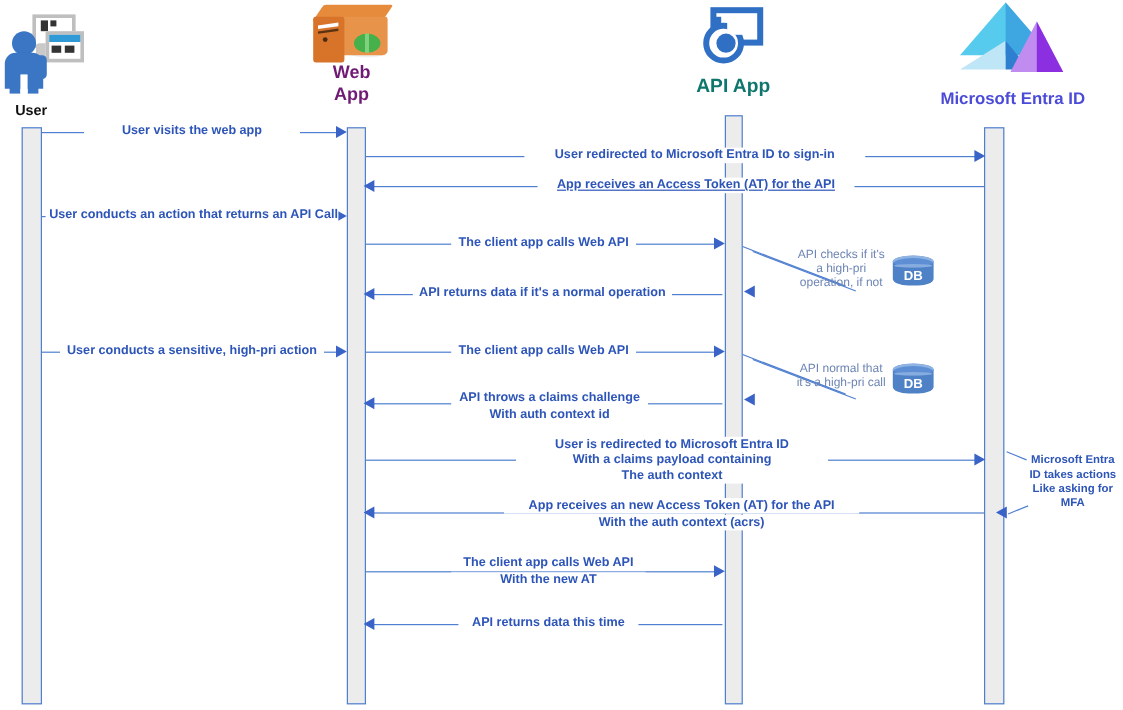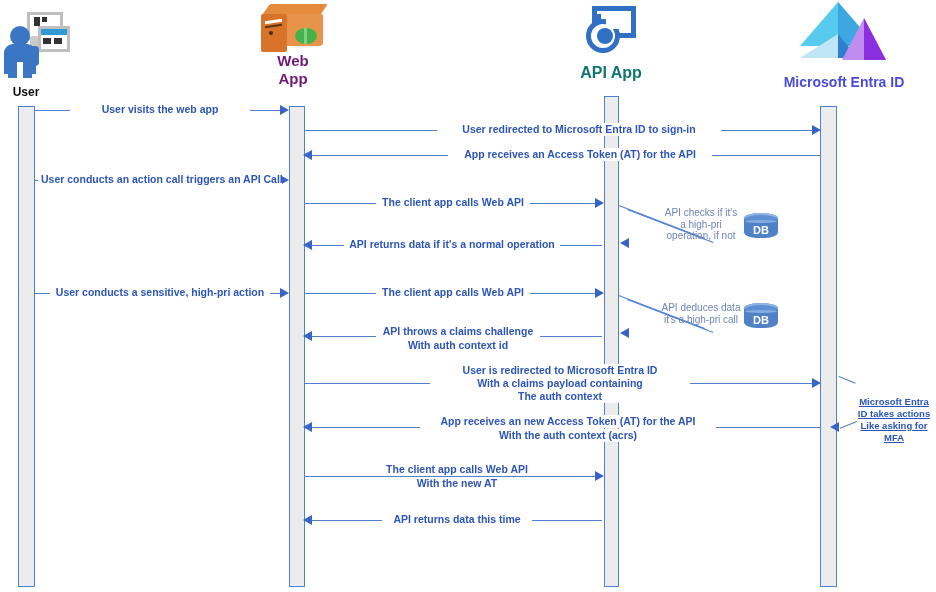--- a/index.html
+++ b/index.html
@@ -218,27 +218,27 @@
 
   <div class="msg">
     <div class="msg-line" style="left:305px;top:130px;width:511px;"></div>
     <div class="arrow-head arrow-right" style="left:812px;top:125px;"></div>
     <div class="msg-label" style="left:437px;top:123px;width:284px;">User redirected to Microsoft Entra ID to sign-in</div>
   </div>
 
   <div class="msg">
     <div class="msg-line" style="left:310px;top:155px;width:510px;"></div>
     <div class="arrow-head arrow-left" style="left:303px;top:150px;"></div>
-    <div class="msg-label" style="left:448px;top:148px;width:264px;">App receives an Access Token (AT) for the API</div>
+    <div class="msg-label" style="left:448px;top:148px;width:264px;text-decoration:underline;">App receives an Access Token (AT) for the API</div>
   </div>
 
   <div class="msg">
     <div class="msg-line" style="left:35px;top:180px;width:249px;"></div>
     <div class="arrow-head arrow-right" style="left:280px;top:175px;"></div>
-    <div class="msg-label" style="left:38px;top:173px;width:244px;">User conducts an action call triggers an API Call</div>
+    <div class="msg-label" style="left:38px;top:173px;width:244px;">User conducts an action that returns an API Call</div>
   </div>
 
   <div class="msg">
     <div class="msg-line" style="left:305px;top:203px;width:294px;"></div>
     <div class="arrow-head arrow-right" style="left:595px;top:198px;"></div>
     <div class="msg-label" style="left:376px;top:196px;width:154px;">The client app calls Web API</div>
   </div>
 
   <div class="msg">
     <div class="loopline" style="left:619px;top:205px;width:92px;transform:rotate(21deg);"></div>
@@ -274,21 +274,21 @@
     <div class="arrow-head arrow-right" style="left:595px;top:288px;"></div>
     <div class="msg-label" style="left:376px;top:286px;width:154px;">The client app calls Web API</div>
   </div>
 
   <div class="msg">
     <div class="loopline" style="left:619px;top:295px;width:92px;transform:rotate(21deg);"></div>
     <div class="loopline" style="left:713px;top:333px;width:92px;transform:rotate(-159deg);"></div>
     <div class="arrow-head arrow-left" style="left:620px;top:328px;"></div>
   </div>
   <div class="note" style="left:658px;top:302px;width:86px;">
-    <div>API deduces data</div>
+    <div>API normal that</div>
     <div>it's a high-pri call</div>
   </div>
   <div class="db" style="left:744px;top:303px;">
     <div class="db-body"></div>
       <div class="db-top"></div>
       <div class="db-stripe"></div>
     <div class="db-text">DB</div>
   </div>
 
   <div class="msg">
@@ -304,21 +304,21 @@
     <div class="msg-label" style="left:430px;top:364px;width:260px;">User is redirected to Microsoft Entra ID</div>
     <div class="msg-label" style="left:430px;top:377px;width:260px;">With a claims payload containing</div>
     <div class="msg-label" style="left:430px;top:390px;width:260px;">The auth context</div>
   </div>
 
   <div class="msg">
     <div class="loopline" style="left:839px;top:376px;width:18px;transform:rotate(22deg);"></div>
     <div class="loopline" style="left:857px;top:422px;width:18px;transform:rotate(158deg);"></div>
     <div class="arrow-head arrow-left" style="left:830px;top:422px;"></div>
   </div>
-  <div class="note note-entra" style="left:852px;top:396px;width:84px;text-decoration:underline;">
+  <div class="note note-entra" style="left:852px;top:378px;width:84px;">
     <div>Microsoft Entra</div>
     <div>ID takes actions</div>
     <div>Like asking for</div>
     <div>MFA</div>
   </div>
 
   <div class="msg">
     <div class="msg-line" style="left:310px;top:427px;width:510px;"></div>
     <div class="arrow-head arrow-left" style="left:303px;top:422px;"></div>
     <div class="msg-label" style="left:420px;top:415px;width:296px;">App receives an new Access Token (AT) for the API</div>

